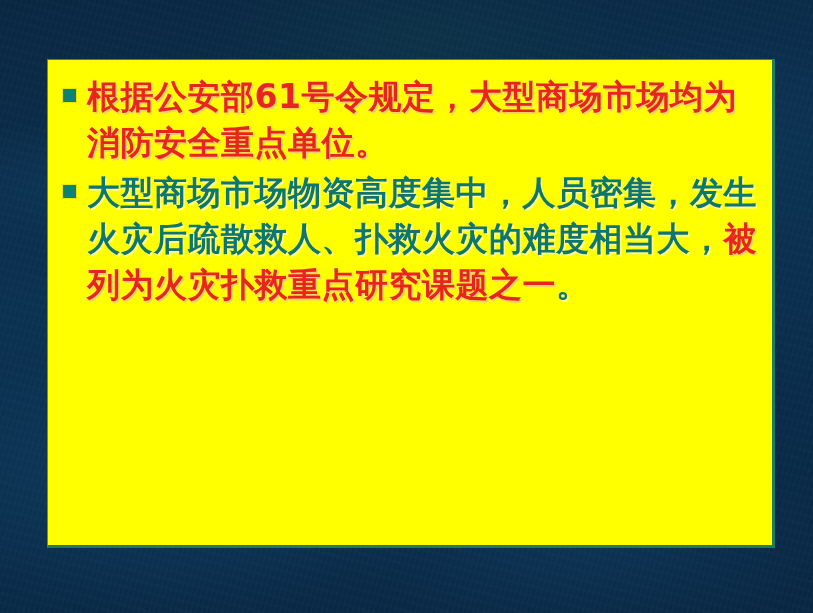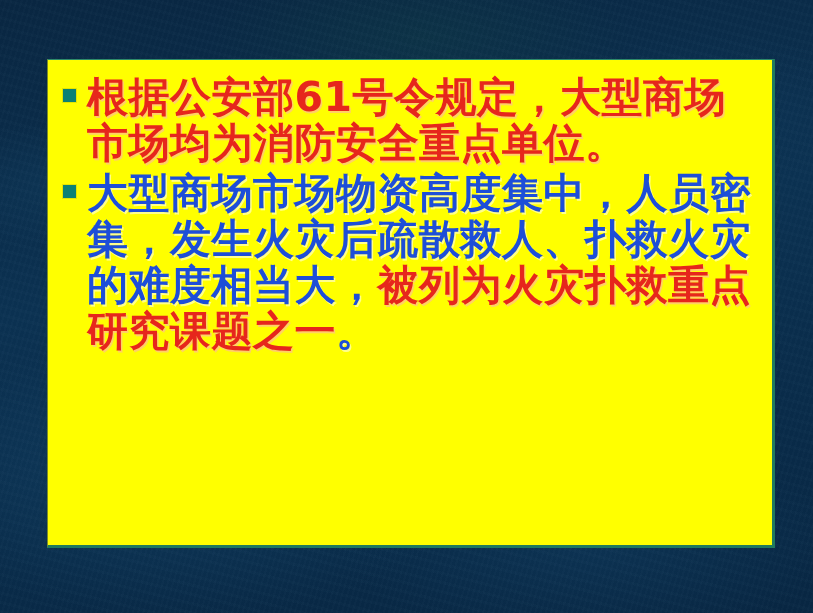--- a/index.html
+++ b/index.html
@@ -60,32 +60,32 @@
     width: 13px;
     height: 13px;
     background: #0c8174;
     margin: 15px 11px 0 5px;
     box-shadow: 0 0 0 1px rgba(0,0,0,0.10);
   }
   .bullet-text {
     flex: 1 1 auto;
     font-family: "DejaVu Sans", "Liberation Sans", sans-serif;
     font-weight: bold;
-    font-size: 41px;
+    font-size: 33px;
     line-height: 46px;
     letter-spacing: 0.5px;
     color: #101a8e;
     text-shadow: 1.5px 1.5px 0 rgba(255,255,255,0.55);
   }
   .red {
     color: #e6261c;
     text-shadow: 1.5px 1.5px 0 rgba(255,200,120,0.85);
   }
   .blue {
-    color: #1d4ed8;
+    color: #0f766e;
     text-shadow: 1.5px 1.5px 0 rgba(255,255,255,0.55);
   }
 
   
   #b1 .bullet-text { margin-top: 0; }
   #b2 .bullet-text { margin-top: 0; }
   #b3 .bullet-text { margin-top: 0; }
 </style>
 </head>
 <body>

